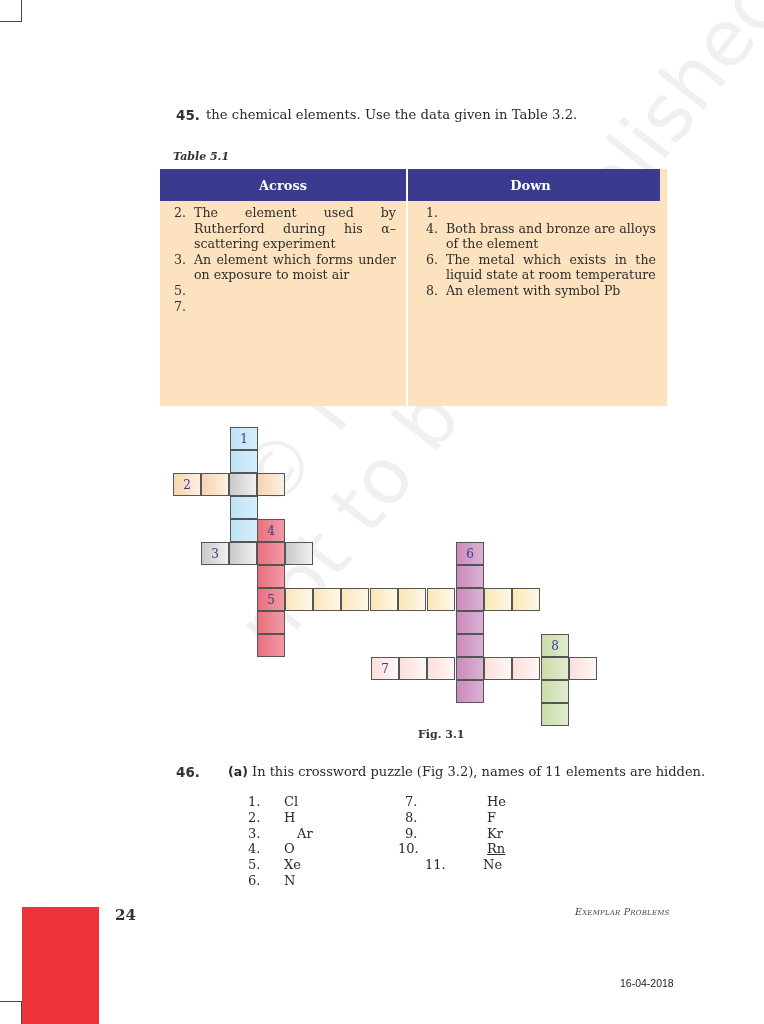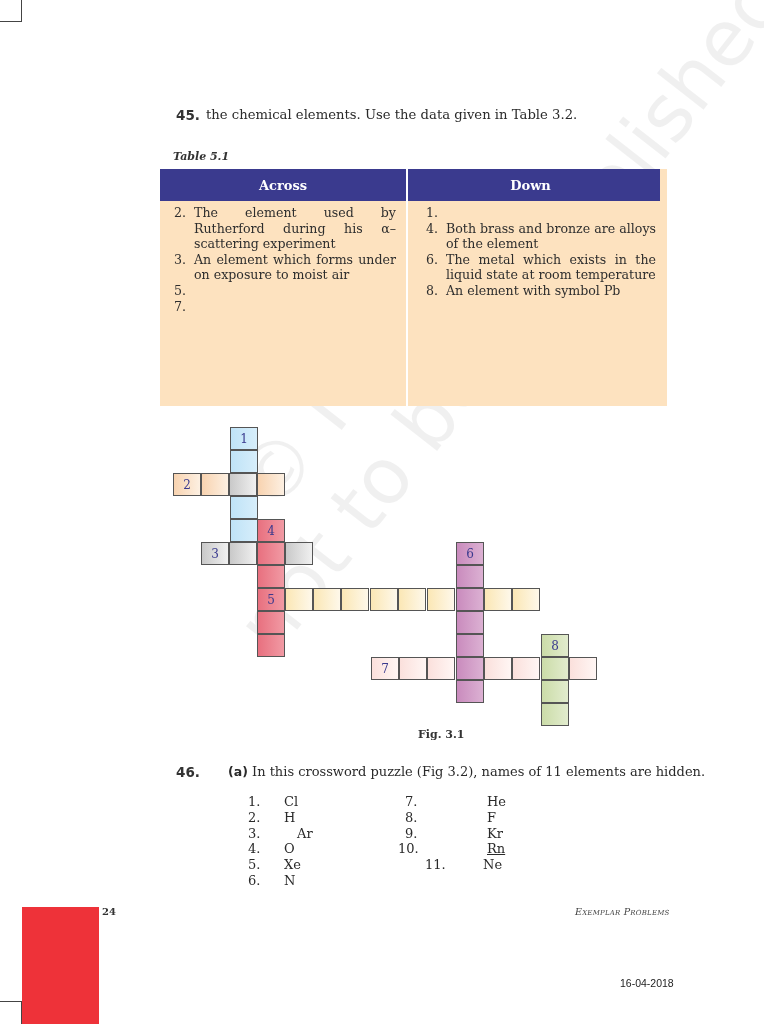--- a/index.html
+++ b/index.html
@@ -21,21 +21,21 @@
   .peach { background:linear-gradient(90deg,#f8d3b0,#fdf0e2); }
   .grey { background:linear-gradient(90deg,#c9c9c9,#f0f0f0); }
   .red { background:linear-gradient(90deg,#e8707f,#f19aa4); }
   .yellow { background:linear-gradient(90deg,#fbe7b5,#fef8ea); }
   .purple { background:linear-gradient(90deg,#c98bbd,#dcb1d3); }
   .pink { background:linear-gradient(90deg,#fbe0dc,#fff6f4); }
   .green { background:linear-gradient(90deg,#cbdca8,#e2ecce); }
   .fig-caption { position:absolute; left:418px; top:728px; font-size:11px; font-weight:bold; color:#333; }
   .sym-row { position:absolute; font-size:13px; line-height:16px; }
   .red-bar { position:absolute; left:22px; top:907px; width:77px; height:117px; background:#ee3239; }
-  .page-num { position:absolute; left:102px; top:906px; font-weight:bold; font-size:10px; color:#333; }
+  .page-num { position:absolute; left:115px; top:906px; font-weight:bold; font-size:15px; color:#333; }
   .running-head { position:absolute; left:575px; top:906px; font-size:9.5px; font-style:italic; font-variant:small-caps; color:#444; letter-spacing:0.2px; }
   .date { position:absolute; left:620px; top:977px; font-family:"Liberation Sans", sans-serif; font-size:10.5px; color:#222; }
   .watermark { position:absolute; left:150px; top:560px; font-family:"DejaVu Sans", sans-serif; font-size:78px; color:rgba(0,0,0,0.06); transform:rotate(-52deg); transform-origin:left top; white-space:nowrap; line-height:88px; pointer-events:none; }
 </style>
 </head>
 <body>
 
 <div class="crop-top"></div>
 <div class="crop-bottom"></div>
 

